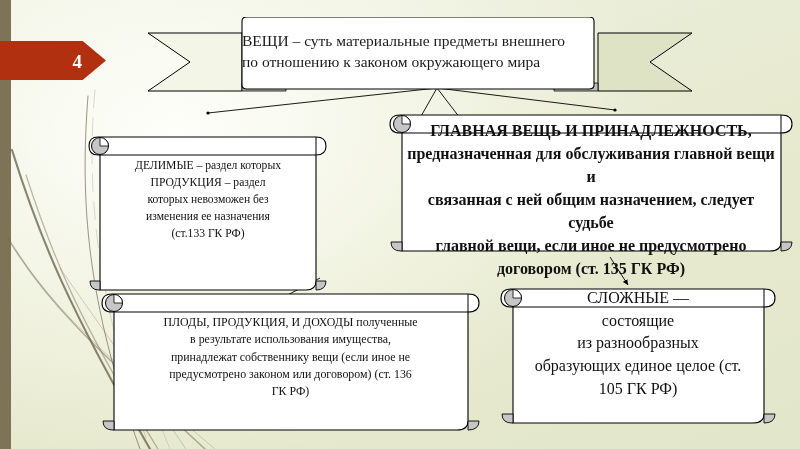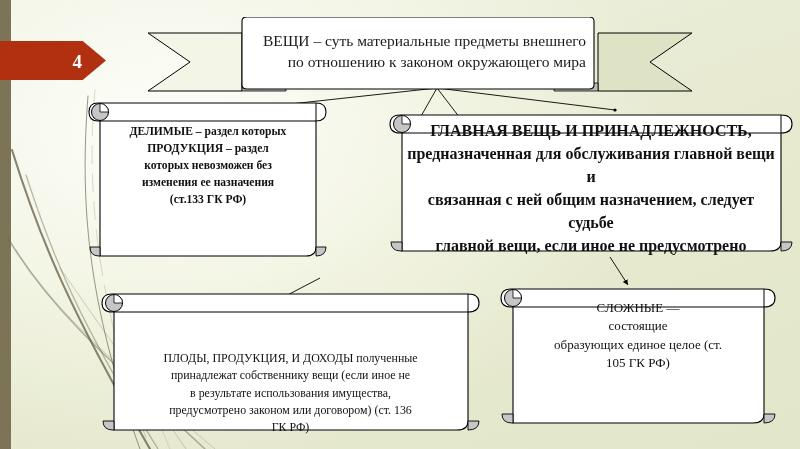--- a/index.html
+++ b/index.html
@@ -77,60 +77,60 @@
     top: 17px;
     width: 548px;
     height: 82px;
   }
   #ribbon .art { position:absolute; inset:0; }
   #ribbon .title-text {
     position: absolute;
     left: 96px;
     right: 108px;
     top: 14px;
-    text-align: right;
+    text-align: left;
     font-size: 15.5px;
     line-height: 1.33;
     color: #1b1b1b;
     font-family: "Liberation Serif", "DejaVu Serif", serif;
   }
 
   
   .scroll-box { position: absolute; }
   .scroll-box .art { position: absolute; inset: 0; }
   .scroll-box .body {
     position: absolute;
     left: 0; right: 0;
     text-align: center;
     color: #111111;
     font-family: "Liberation Serif", "DejaVu Serif", serif;
   }
 
-  #box-delimye { left: 88px;  top: 97px; width: 240px; height: 165px; font-weight: bold; }
+  #box-delimye { left: 88px;  top: 131px; width: 240px; height: 165px; }
   #box-delimye .body {
     top: 26px; left: 14px; right: 14px;
     font-size: 11.6px; line-height: 1.47;
   }
 
   #box-glavnaya { left: 389px; top: 109px; width: 404px; height: 148px; }
   #box-glavnaya .body {
     top: 10px; left: 16px; right: 16px;
     font-size: 16px; line-height: 1.44; font-weight: bold;
   }
 
   #box-plody { left: 101px; top: 288px; width: 379px; height: 148px; }
   #box-plody .body {
     top: 26px; left: 14px; right: 14px;
-    font-size: 11.9px; line-height: 1.45; margin-top: 36px;
+    font-size: 11.9px; line-height: 1.45;
   }
 
   #box-slozhnye { left: 500px; top: 283px; width: 276px; height: 146px; }
   #box-slozhnye .body {
-    top: 16px; left: 14px; right: 14px;
-    font-size: 13px; line-height: 1.42;
+    top: 4px; left: 14px; right: 14px;
+    font-size: 16px; line-height: 1.42;
   }
 
   .line { display: block; }
 </style>
 </head>
 <body>
 
 <div id="slide">
 
   <div id="bg-wash"></div>
@@ -221,51 +221,53 @@
       <path d="M392 133 L 403 133 q 0 9 -11 9 Z" fill="#c6c6c6" stroke="#000" stroke-width="0.9"></path>
       <circle cx="13" cy="15" r="8.5" fill="#c6c6c6" stroke="#000" stroke-width="1"></circle>
       <path d="M13 15 L 21.5 15 A 8.5 8.5 0 0 0 13 6.5 Z" fill="#ffffff" stroke="#000" stroke-width="0.8"></path>
       <path d="M2 133 q 0 9 10 9 L 13 142 L 13 133 Z" fill="#c6c6c6" stroke="#000" stroke-width="0.9"></path>
     </svg>
     <div class="body">
       <span class="line">ГЛАВНАЯ ВЕЩЬ И ПРИНАДЛЕЖНОСТЬ,</span>
       <span class="line">предназначенная для обслуживания главной вещи и</span>
       <span class="line">связанная с ней общим назначением, следует судьбе</span>
       <span class="line">главной вещи, если иное не предусмотрено</span>
+      <span class="line">договором (ст. 135 ГК РФ)</span>
     </div>
   </div>
 
   <div class="scroll-box" id="box-plody">
     <svg class="art" viewBox="0 0 379 148" preserveAspectRatio="none" xmlns="http://www.w3.org/2000/svg">
       <path d="M11 6 L 367 6 q 11 0 11 9 q 0 9 -11 9 L 367 133 q 0 9 -11 9 L 13 142 L 13 24 L 11 24 q -10 0 -10 -9 q 0 -9 10 -9 Z" fill="#ffffff" stroke="#000" stroke-width="1.1"></path>
       <path d="M13 6 L 13 24 L 367 24 L 367 6" fill="none" stroke="#000" stroke-width="1"></path>
       <path d="M367 133 L 378 133 q 0 9 -11 9 Z" fill="#c6c6c6" stroke="#000" stroke-width="0.9"></path>
       <circle cx="13" cy="15" r="8.5" fill="#c6c6c6" stroke="#000" stroke-width="1"></circle>
       <path d="M13 15 L 21.5 15 A 8.5 8.5 0 0 0 13 6.5 Z" fill="#ffffff" stroke="#000" stroke-width="0.8"></path>
       <path d="M2 133 q 0 9 10 9 L 13 142 L 13 133 Z" fill="#c6c6c6" stroke="#000" stroke-width="0.9"></path>
     </svg>
     <div class="body">
       <span class="line">ПЛОДЫ, ПРОДУКЦИЯ, И ДОХОДЫ полученные</span>
+      <span class="line">в результате использования имущества,</span>
       <span class="line">принадлежат собственнику вещи (если иное не</span>
-      <span class="line">в результате использования имущества,</span>
       <span class="line">предусмотрено законом или договором) (ст. 136</span>
       <span class="line">ГК РФ)</span>
     </div>
   </div>
 
   <div class="scroll-box" id="box-slozhnye">
     <svg class="art" viewBox="0 0 276 146" preserveAspectRatio="none" xmlns="http://www.w3.org/2000/svg">
       <path d="M11 6 L 264 6 q 11 0 11 9 q 0 9 -11 9 L 264 131 q 0 9 -11 9 L 13 140 L 13 24 L 11 24 q -10 0 -10 -9 q 0 -9 10 -9 Z" fill="#ffffff" stroke="#000" stroke-width="1.1"></path>
       <path d="M13 6 L 13 24 L 264 24 L 264 6" fill="none" stroke="#000" stroke-width="1"></path>
       <path d="M264 131 L 275 131 q 0 9 -11 9 Z" fill="#c6c6c6" stroke="#000" stroke-width="0.9"></path>
       <circle cx="13" cy="15" r="8.5" fill="#c6c6c6" stroke="#000" stroke-width="1"></circle>
       <path d="M13 15 L 21.5 15 A 8.5 8.5 0 0 0 13 6.5 Z" fill="#ffffff" stroke="#000" stroke-width="0.8"></path>
       <path d="M2 131 q 0 9 10 9 L 13 140 L 13 131 Z" fill="#c6c6c6" stroke="#000" stroke-width="0.9"></path>
     </svg>
     <div class="body">
       <span class="line">СЛОЖНЫЕ —</span>
       <span class="line">состоящие</span>
+      <span class="line">из разнообразных</span>
       <span class="line">образующих единое целое (ст.</span>
       <span class="line">105 ГК РФ)</span>
     </div>
   </div>
 
 </div>
 
 </body></html>

